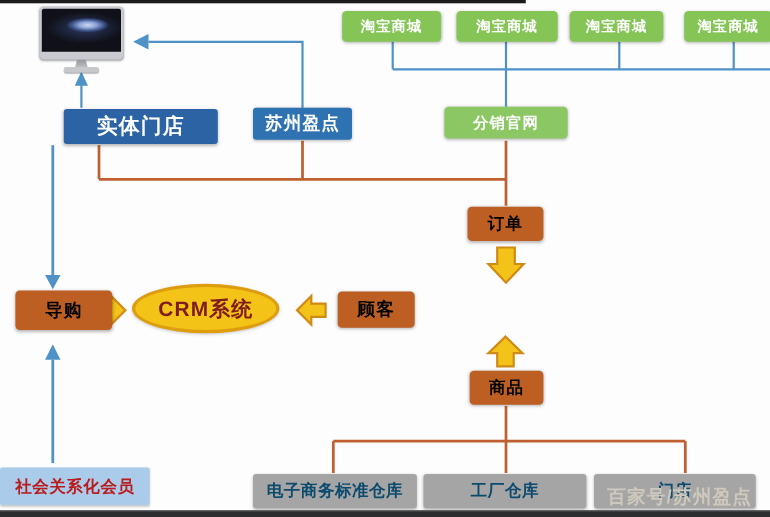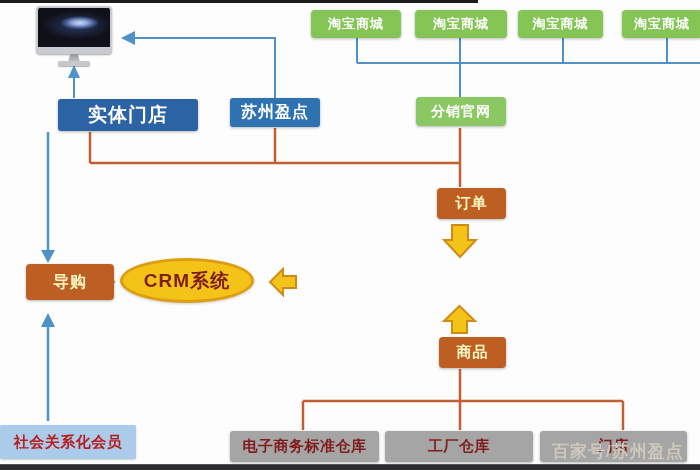--- a/index.html
+++ b/index.html
@@ -13,23 +13,23 @@
   .node {
     position:absolute; z-index:2;
     display:flex; align-items:center; justify-content:center;
     font-weight:bold; text-align:right;
     box-shadow:0 1px 3px rgba(0,0,0,.28);
   }
   .blue-box   { background:#2c63a5; color:#fff; border-radius:3px; font-size:19px; letter-spacing:1px; }
   .blue-box-2 { background:#2f72b2; color:#fff; border-radius:3px; font-size:16px; letter-spacing:1px; }
   .green-box  { background:#85c556; color:#fff; border-radius:4px; font-size:13px; letter-spacing:1px; }
   .green-box-2{ background:#8bc863; color:#fff; border-radius:4px; font-size:14px; letter-spacing:1px; }
-  .brown-box  { background:#bd5e22; color:#fef9c3; border-radius:4px; font-size:16px; letter-spacing:1px;margin-left:12px; }
+  .brown-box  { background:#bd5e22; color:#000000; border-radius:4px; font-size:16px; letter-spacing:1px; }
   .lblue-box  { background:#aacbe9; color:#b91c1c; border-radius:2px; font-size:15px; letter-spacing:.5px; box-shadow:0 1px 2px rgba(0,0,0,.2); }
-  .gray-box   { background:#a5a5a5; color:#7f1d1d; border-radius:3px; font-size:15px; letter-spacing:.5px; }
+  .gray-box   { background:#a5a5a5; color:#0c4a6e; border-radius:3px; font-size:15px; letter-spacing:.5px; }
   .ellipse {
     position:absolute; z-index:2;
     display:flex; align-items:center; justify-content:center;
     background:#f4c318; border:3px solid #dd9d0e; border-radius:50%;
     color:#7f1d1d; font-weight:bold; font-size:18px; letter-spacing:1px;
     box-shadow:0 1px 3px rgba(0,0,0,.2);
   }
   .top-line { position:absolute; left:0; top:0; width:478px; height:3px; background:#1c1c1c; z-index:3; }
   .bottom-bar { position:absolute; left:0; top:464px; width:700px; height:6px; background:#2d2d30; border-top:1px solid #55555a; z-index:3; }
   .watermark {
@@ -128,25 +128,26 @@
     <div class="imac-base"></div>
   </div>
 
   <div class="node green-box" style="left:311px; top:10px; width:90px; height:28px;">淘宝商城</div>
   <div class="node green-box" style="left:415px; top:10px; width:92px; height:28px;">淘宝商城</div>
   <div class="node green-box" style="left:518px; top:10px; width:85px; height:28px;">淘宝商城</div>
   <div class="node green-box" style="left:622px; top:10px; width:80px; height:28px;">淘宝商城</div>
 
   <div class="node blue-box" style="left:14px; top:99px; width:140px; height:32px;margin-left:44px;">实体门店</div>
   <div class="node blue-box-2" style="left:230px; top:98px; width:90px; height:29px;">苏州盈点</div>
-  <div class="node green-box-2" style="left:416px; top:97px; width:90px; height:29px;">分销官网</div>
+  <div class="node green-box-2" style="left:404px; top:97px; width:112px; height:29px;">分销官网</div>
 
   <div class="node brown-box" style="left:425px; top:188px; width:69px; height:31px; font-size:15px;">订单</div>
   <div class="node brown-box" style="left:14px; top:264px; width:88px; height:36px;">导购</div>
   <div class="ellipse" style="left:120px; top:258px; width:134px; height:45px; font-size:19px;">CRM系统</div>
+  <div class="node brown-box" style="left:307px; top:265px; width:70px; height:33px;">顾客</div>
   <div class="node brown-box" style="left:427px; top:337px; width:67px; height:31px; font-size:15px;">商品</div>
 
   <div class="node lblue-box" style="left:0px; top:425px; width:136px; height:34px;">社会关系化会员</div>
   <div class="node gray-box" style="left:230px; top:431px; width:149px; height:31px;">电子商务标准仓库</div>
   <div class="node gray-box" style="left:385px; top:431px; width:148px; height:31px;">工厂仓库</div>
   <div class="node gray-box" style="left:540px; top:431px; width:147px; height:31px;">门店</div>
 
   <div class="watermark">百家号/苏州盈点</div>
 
   <div class="bottom-bar"></div>

